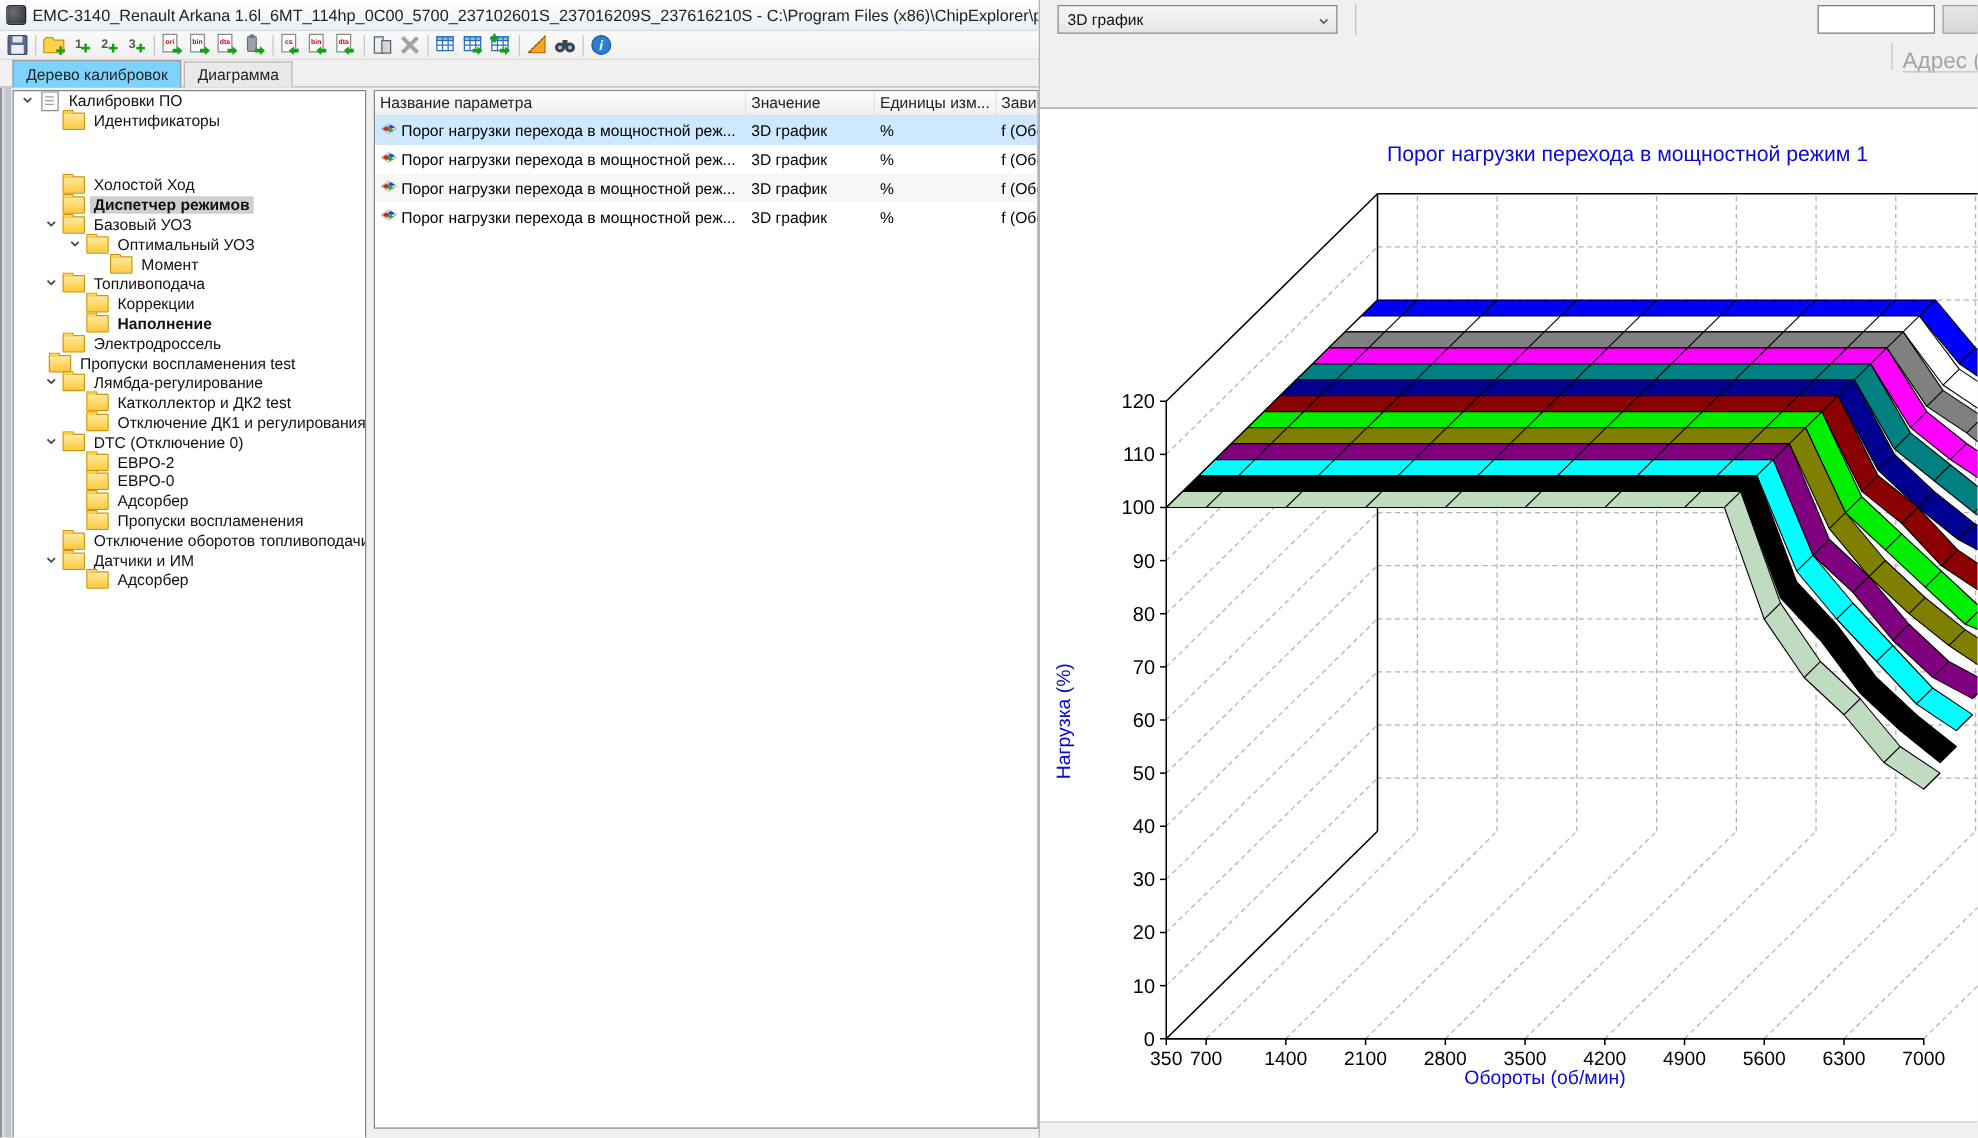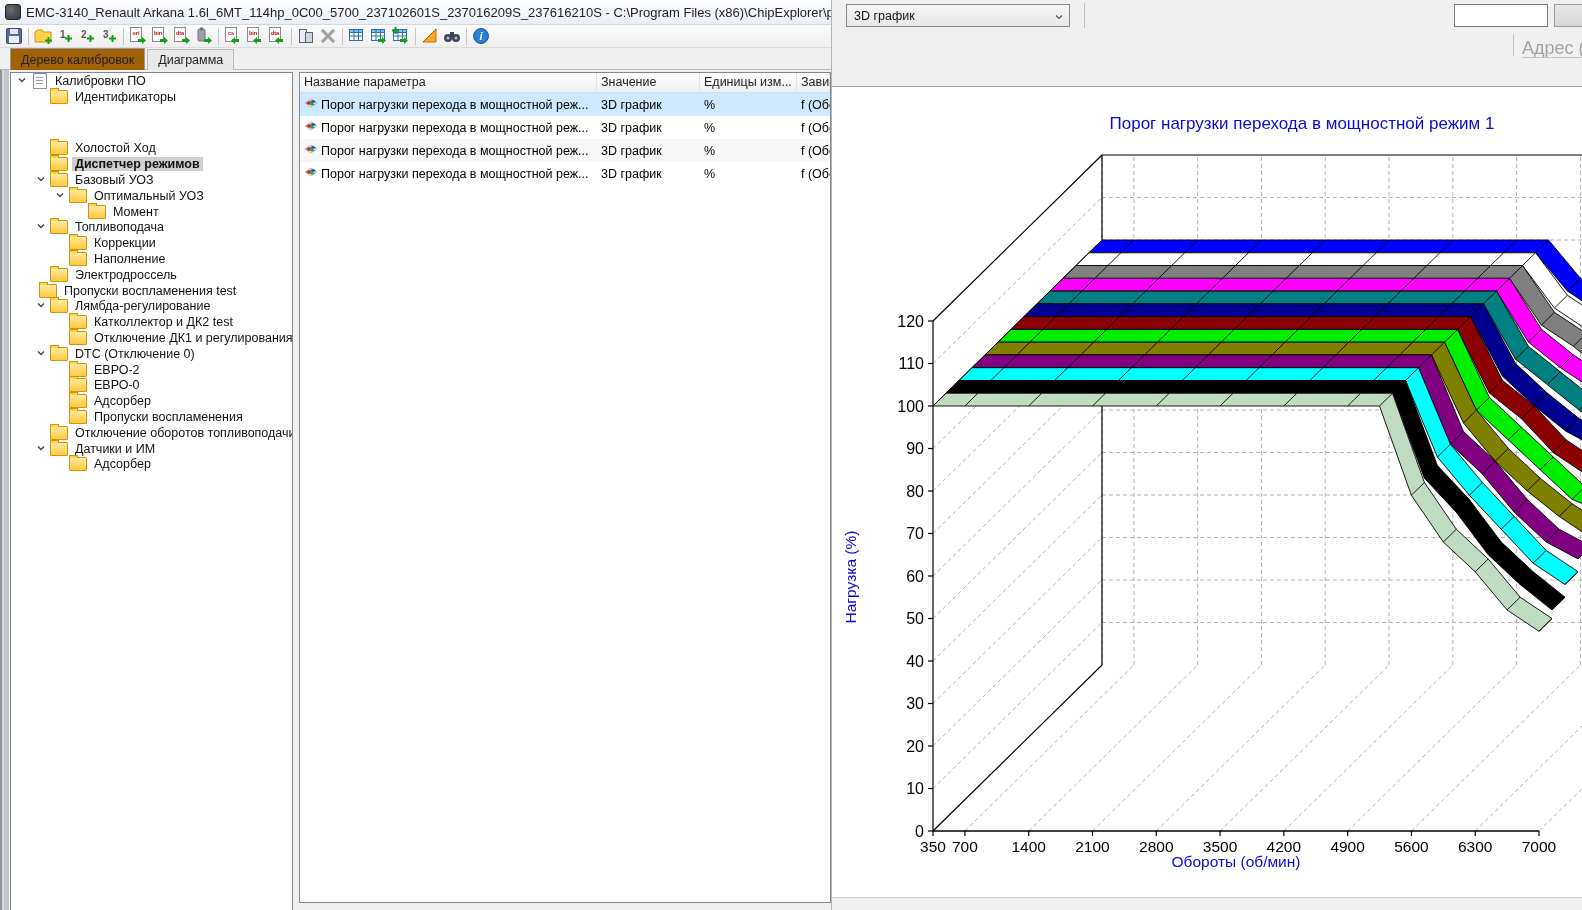--- a/index.html
+++ b/index.html
@@ -20,21 +20,21 @@
   .title-text{font-size:13px;color:#222;overflow:hidden}
   
   .toolbar{position:absolute;left:0;top:25px;width:831px;height:23px;
     background:linear-gradient(#fbfbfb,#efefef);border-bottom:1px solid #dcdcdc;
     display:flex;align-items:center;padding-left:3px;box-sizing:border-box}
   .tb-btn{width:22px;height:21px;display:flex;align-items:center;justify-content:center;border-radius:2px}
   .tb-sep{width:1px;height:17px;background:#c6c6c6;margin:0 3px;flex:0 0 auto}
   
   .maintabs{position:absolute;left:0;top:48px;width:831px;height:22px;display:flex;align-items:flex-end;padding-left:10px;box-sizing:border-box;border-bottom:1px solid #b9b9b9;background:#f0f0f0}
   .mtab{font-size:12.5px;color:#222;padding:3px 10px 3px 10px;border:1px solid #b9b9b9;border-bottom:none;background:#e9e9e9;margin-right:2px;position:relative;top:1px}
-  .mtab.active{background:#a16207;border-color:#9a9a9a;padding-top:4px;z-index:2}
+  .mtab.active{background:#7dd3fc;border-color:#9a9a9a;padding-top:4px;z-index:2}
   
   .tree-panel{position:absolute;left:10px;top:72px;width:283px;height:900px;background:#fff;
     border:1px solid #82878f;overflow:hidden;box-sizing:border-box}
   .tree-row{height:15.8px;display:flex;align-items:center;font-size:12.5px;color:#111;white-space:nowrap;cursor:default}
   .tree-label{padding:0 3px;line-height:14px}
   .tree-label.sel{background:#cfcfcf;font-weight:bold}
   .chev{width:12px;height:12px;flex:0 0 auto;margin-right:2px}
   .chev svg{display:block}
   .tree-spacer{width:14px;flex:0 0 auto}
   .folder{width:16px;height:12px;flex:0 0 auto;margin-right:4px;position:relative;
@@ -291,21 +291,21 @@
         </svg>
       </span>
       <span class="folder"></span>
       <span class="tree-label">Топливоподача</span>
     </div>
     <div class="tree-row" style="padding-left: 44px;">
       <span class="tree-spacer"></span>
       <span class="folder"></span>
       <span class="tree-label">Коррекции</span>
     </div>
-    <div class="tree-row" style="padding-left: 44px;">
+    <div class="tree-row" style="padding-left: 44px; font-weight: bold;">
       <span class="tree-spacer"></span>
       <span class="folder"></span>
       <span class="tree-label">Наполнение</span>
     </div>
     <div class="tree-row" style="padding-left: 25px;">
       <span class="tree-spacer"></span>
       <span class="folder"></span>
       <span class="tree-label">Электродроссель</span>
     </div>
     <div class="tree-row" style="padding-left: 14px;">

